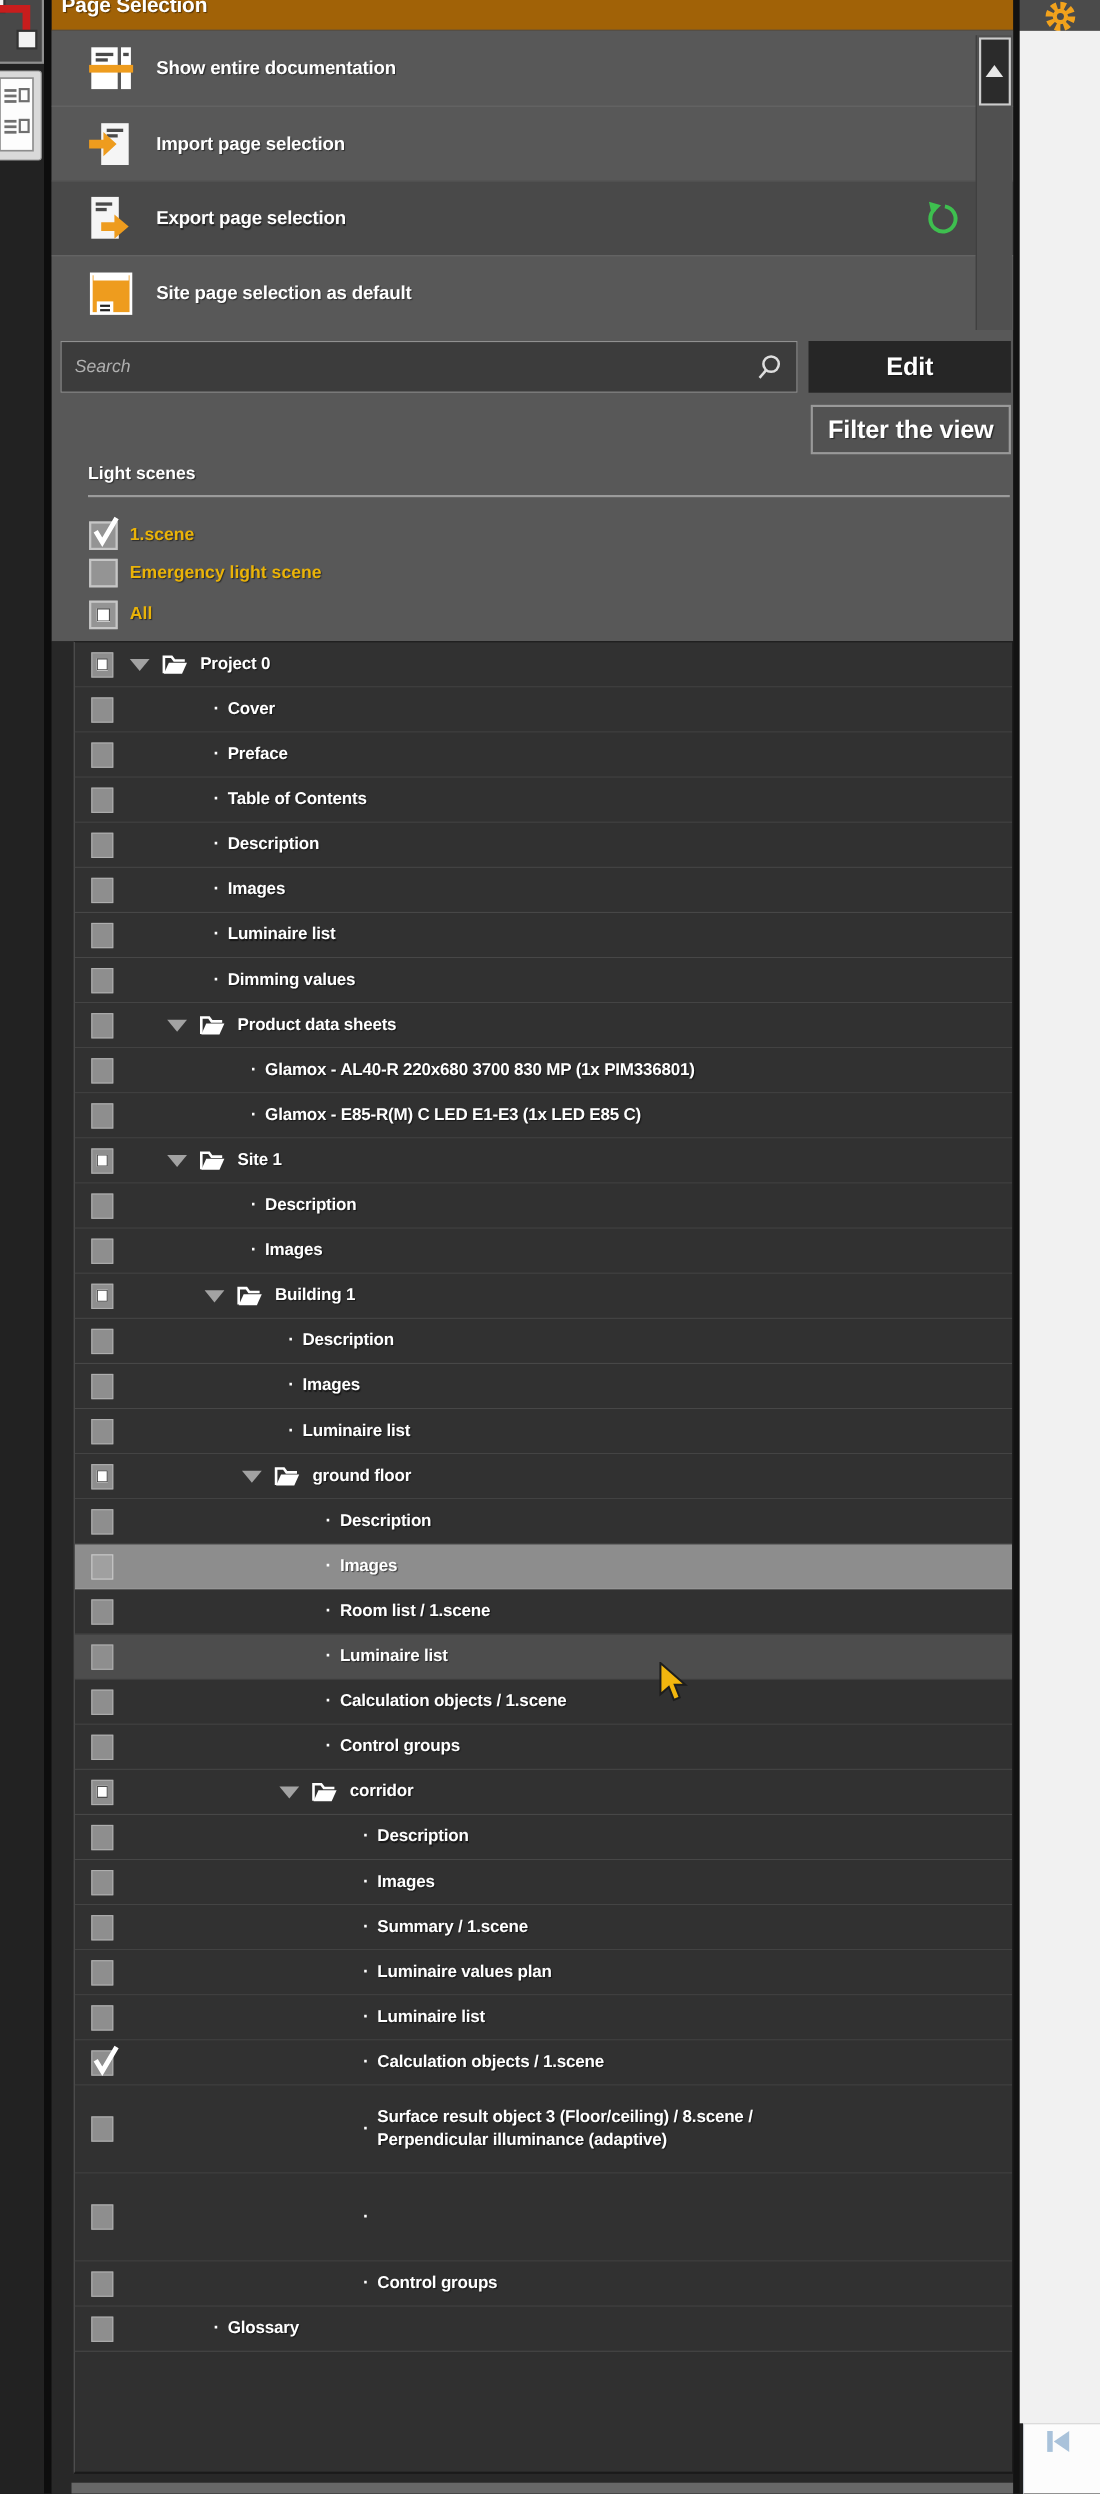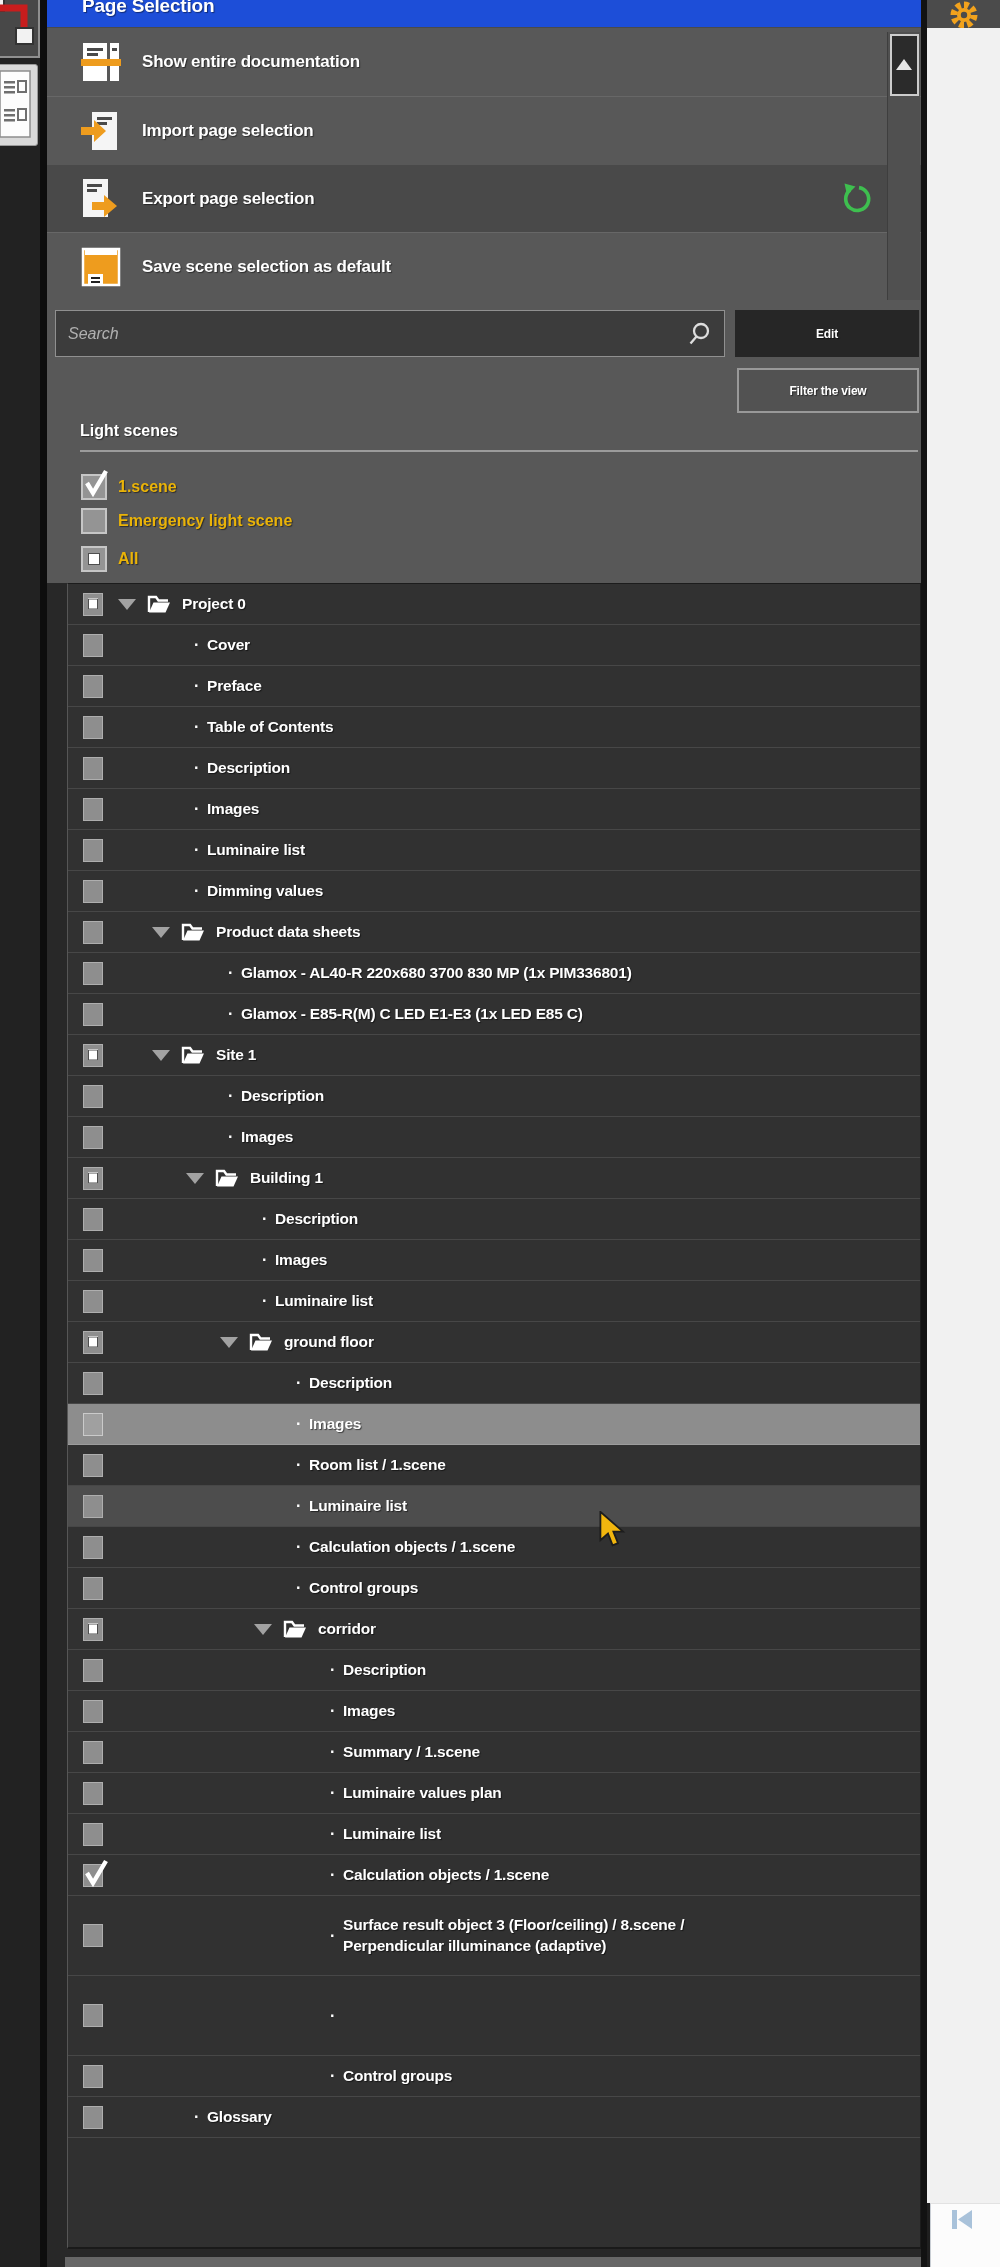--- a/index.html
+++ b/index.html
@@ -7,40 +7,40 @@
 
   
   .left-strip { position:absolute; left:0; top:0; width:40px; height:2267px; background:#222222; }
   .tool-btn { position:absolute; overflow:hidden; }
   .tool-btn.tree-btn { left:-8px; top:-6px; width:48px; height:64px; background:#484848; border:2px solid #8f8f8f; }
   .tool-btn.pages-btn { left:-6px; top:64px; width:44px; height:82px; background:#d9d9d9; border:1px solid #9a9a9a; border-radius:3px; }
 
   
   .panel { position:absolute; left:40px; top:0; width:887px; height:2267px; background:#282828;
            border-left:7px solid #0d0d0d; border-right:6px solid #121212; }
-  .hdr { height:28px; background:#1d4ed8; overflow:hidden; border-bottom:1px solid #4a4a4a;padding-left:26px; }
+  .hdr { height:28px; background:#a16207; overflow:hidden; border-bottom:1px solid #4a4a4a; }
   .hdr .title { display:block; margin:-5px 0 0 9px; font-size:19px; font-weight:bold; color:#fff; letter-spacing:-0.2px; text-shadow:1px 1px 1px rgba(0,0,0,.45); }
 
   .menu { position:relative; height:272px; background:#585858; }
   .menu-row { height:68px; display:flex; align-items:center; padding-left:32px; background:#585858; border-top:1px solid #676767; cursor:pointer; }
   .menu-row:first-child { border-top:none; }
   .menu-row.hl { background:#494949; border-top-color:#585858;text-align:right; }
   .menu-ic { width:44px; height:44px; flex:none; margin-right:19px; }
   .menu-lbl { font-size:17px; font-weight:bold; color:#fff; letter-spacing:-0.2px; text-shadow:1px 1px 1px rgba(0,0,0,.5); }
   .refresh { position:absolute; right:48px; width:32px; height:32px; }
   .sbar { position:absolute; right:1px; top:4px; width:33px; height:268px; background:#505050; border-left:1px solid #3e3e3e; }
   .sbar .upbtn { margin:2px auto 0; width:29px; height:62px; background:#2b2b2b; border:2px solid #cccccc; display:flex; align-items:center; justify-content:center; }
   .sbar .uptri { width:0; height:0; border:8px solid transparent; border-bottom:11px solid #e6e6e6; margin-top:-9px; }
 
   .controls { position:relative; height:283px; background:#585858; }
   .search { position:absolute; left:8px; top:10px; width:670px; height:47px; background:#3c3c3c; border:1px solid #909090;
             color:#b8b8b8; font-style:italic; font-size:16px; padding:0 40px 0 12px; font-family:"Liberation Sans",sans-serif; }
   .search::placeholder { color:#b0b0b0; font-style:italic; }
   .mag { position:absolute; left:640px; top:21px; width:26px; height:26px; pointer-events:none; }
-  .btn { position:absolute; display:flex; align-items:center; justify-content:center; color:#fff; font-weight:bold; font-size:12px; cursor:pointer; letter-spacing:-0.2px; text-shadow:1px 1px 1px rgba(0,0,0,.5); }
+  .btn { position:absolute; display:flex; align-items:center; justify-content:center; color:#fff; font-weight:bold; font-size:23px; cursor:pointer; letter-spacing:-0.2px; text-shadow:1px 1px 1px rgba(0,0,0,.5); }
   .btn-edit { left:688px; top:10px; width:184px; height:47px; background:#262626; }
   .btn-filter { left:690px; top:68px; width:182px; height:45px; background:#525252; border:2px solid #999999; }
   .ls-label { position:absolute; left:33px; top:122px; font-size:16px; font-weight:bold; color:#fff; text-shadow:1px 1px 1px rgba(0,0,0,.5); }
   .ls-line { position:absolute; left:33px; right:3px; top:150px; height:2px; background:#9b9b9b; }
   .ls-opt { position:absolute; left:34px; display:flex; align-items:center; cursor:pointer; }
   .ls-cb { width:26px; height:26px; background:#949494; border:2px solid #c6c6c6; position:relative; flex:none; }
   .ls-opt .olbl { margin-left:11px; font-size:16px; font-weight:bold; color:#eab308; text-shadow:1px 1px 1px rgba(0,0,0,.5); }
 
   
   .tree-section { position:absolute; left:0; top:583px; width:874px; height:1684px; background:#282828; }
@@ -144,21 +144,21 @@
             </svg></span>
         </div>
         <div class="menu-row">
           <span class="menu-ic"><svg width="44" height="44" viewBox="0 0 44 44">
               <rect x="4" y="4" width="36" height="36" fill="#EE9C1E" stroke="#fff" stroke-width="2.5"></rect>
               <rect x="6" y="5" width="32" height="5" fill="#fff"></rect>
               <rect x="9" y="29" width="15" height="11" fill="#fff"></rect>
               <rect x="12" y="32" width="9" height="2" fill="#222"></rect>
               <rect x="12" y="36" width="9" height="2" fill="#222"></rect>
             </svg></span>
-          <span class="menu-lbl">Save scene selection as default</span>
+          <span class="menu-lbl">Site page selection as default</span>
         </div>
       </div>
     <div class="sbar">
       <div class="upbtn">
           <div class="uptri"></div>
         </div>
     </div>
   </div>
 
   <div class="controls">

